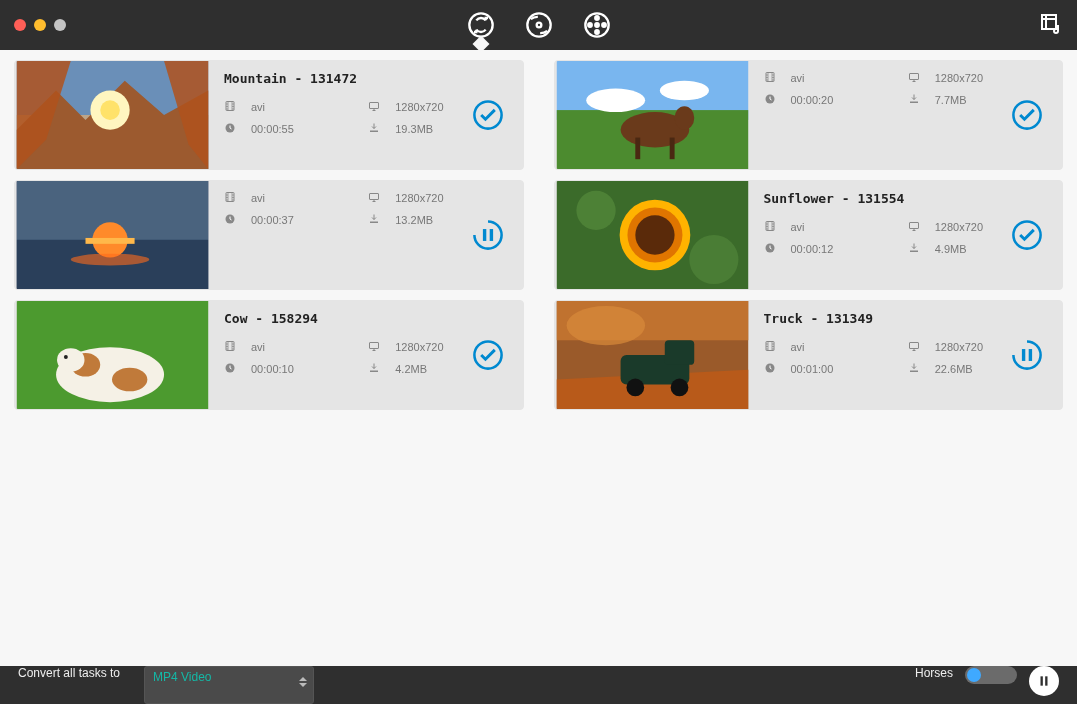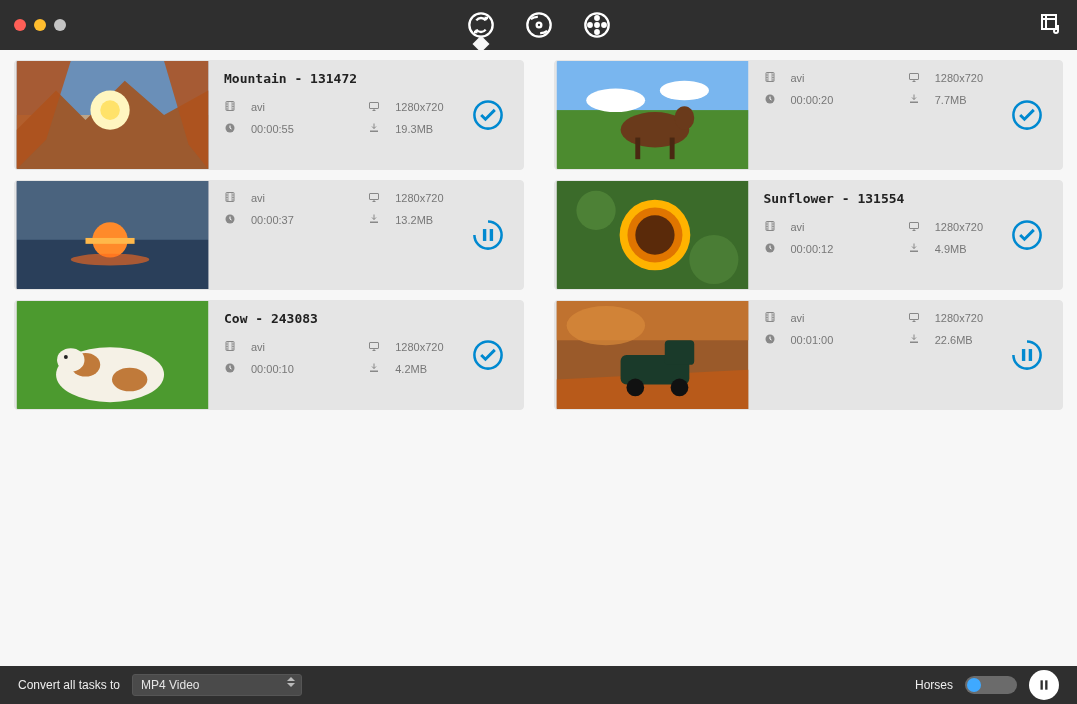--- a/index.html
+++ b/index.html
@@ -103,36 +103,36 @@
     width:34px; height:34px;
     display:flex;align-items:center;justify-content:center;
     cursor:pointer;
   }
 
   .footer {
     height:38px;
     background:#2f2f2f;
     color:#eee;
     display:flex;
-    align-items:center;
     padding:0 18px;
     font-family: -apple-system, Helvetica, Arial, sans-serif;
     font-size:12px;
     gap:12px;
   }
   .select {
     background:#4a4a4a;
     border:1px solid #555;
-    color:#e5e5e5;
+    color:#14b8a6;
     font-size:12px;
     padding:3px 12px 3px 8px;
     border-radius:3px;
     position:relative;
     min-width:170px;
     cursor:pointer;
+    margin-left:12px;
   }
   .select::after {
     content:"";
     position:absolute;
     right:6px; top:50%;
     width:0;height:0;
     border-left:4px solid transparent;
     border-right:4px solid transparent;
     border-top:4px solid #bbb;
     transform:translateY(-2px);
@@ -459,21 +459,21 @@
         </div>
       </div>
     </div>
     <div class="card">
       <div class="thumb">
         <svg viewBox="0 0 195 110">
           <use href="#th-cow"></use>
         </svg>
       </div>
       <div class="info">
-        <div class="title">Cow - 243083</div>
+        <div class="title">Cow - 158294</div>
         <div class="meta">
           <div>
             <span><svg viewBox="0 0 24 24" fill="#888">
                 <rect x="4" y="3" width="16" height="18" rx="1" fill="none" stroke="#888" stroke-width="2"></rect>
                 <path d="M8 3v18M16 3v18M4 8h4M4 13h4M4 18h4M16 8h4M16 13h4M16 18h4" stroke="#888" stroke-width="1.5"></path>
               </svg></span>
             <span>avi</span>
           </div>
           <div>
             <span><svg viewBox="0 0 24 24" fill="none" stroke="#888" stroke-width="2">
@@ -505,20 +505,21 @@
         </div>
       </div>
     </div>
     <div class="card">
       <div class="thumb">
         <svg viewBox="0 0 195 110">
           <use href="#th-truck"></use>
         </svg>
       </div>
       <div class="info">
+        <div class="title">Truck - 131349</div>
         <div class="meta">
           <div>
             <span><svg viewBox="0 0 24 24" fill="#888">
                 <rect x="4" y="3" width="16" height="18" rx="1" fill="none" stroke="#888" stroke-width="2"></rect>
                 <path d="M8 3v18M16 3v18M4 8h4M4 13h4M4 18h4M16 8h4M16 13h4M16 18h4" stroke="#888" stroke-width="1.5"></path>
               </svg></span>
             <span>avi</span>
           </div>
           <div>
             <span><svg viewBox="0 0 24 24" fill="none" stroke="#888" stroke-width="2">

